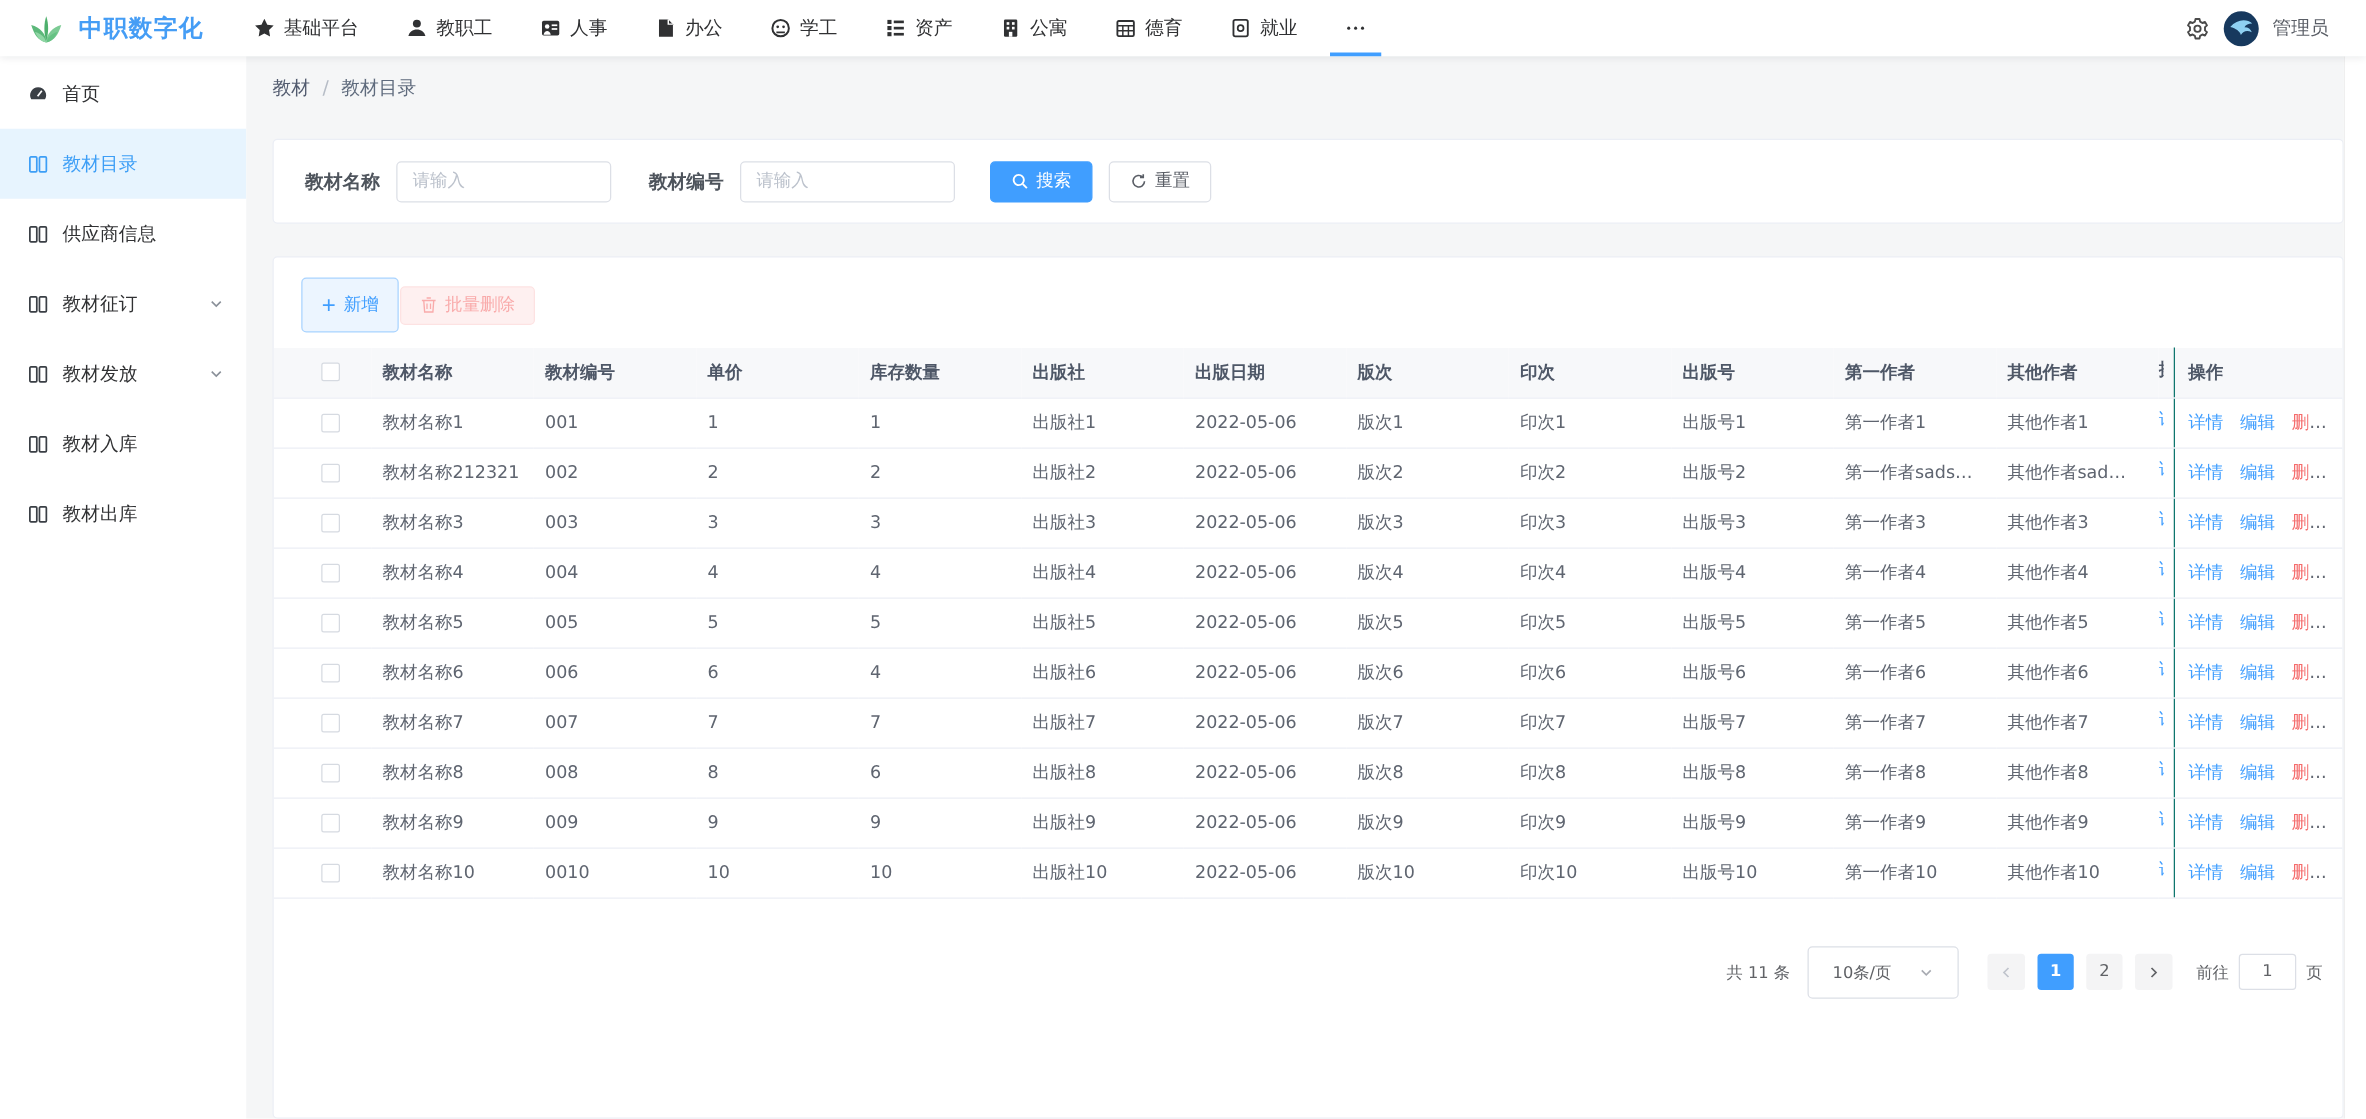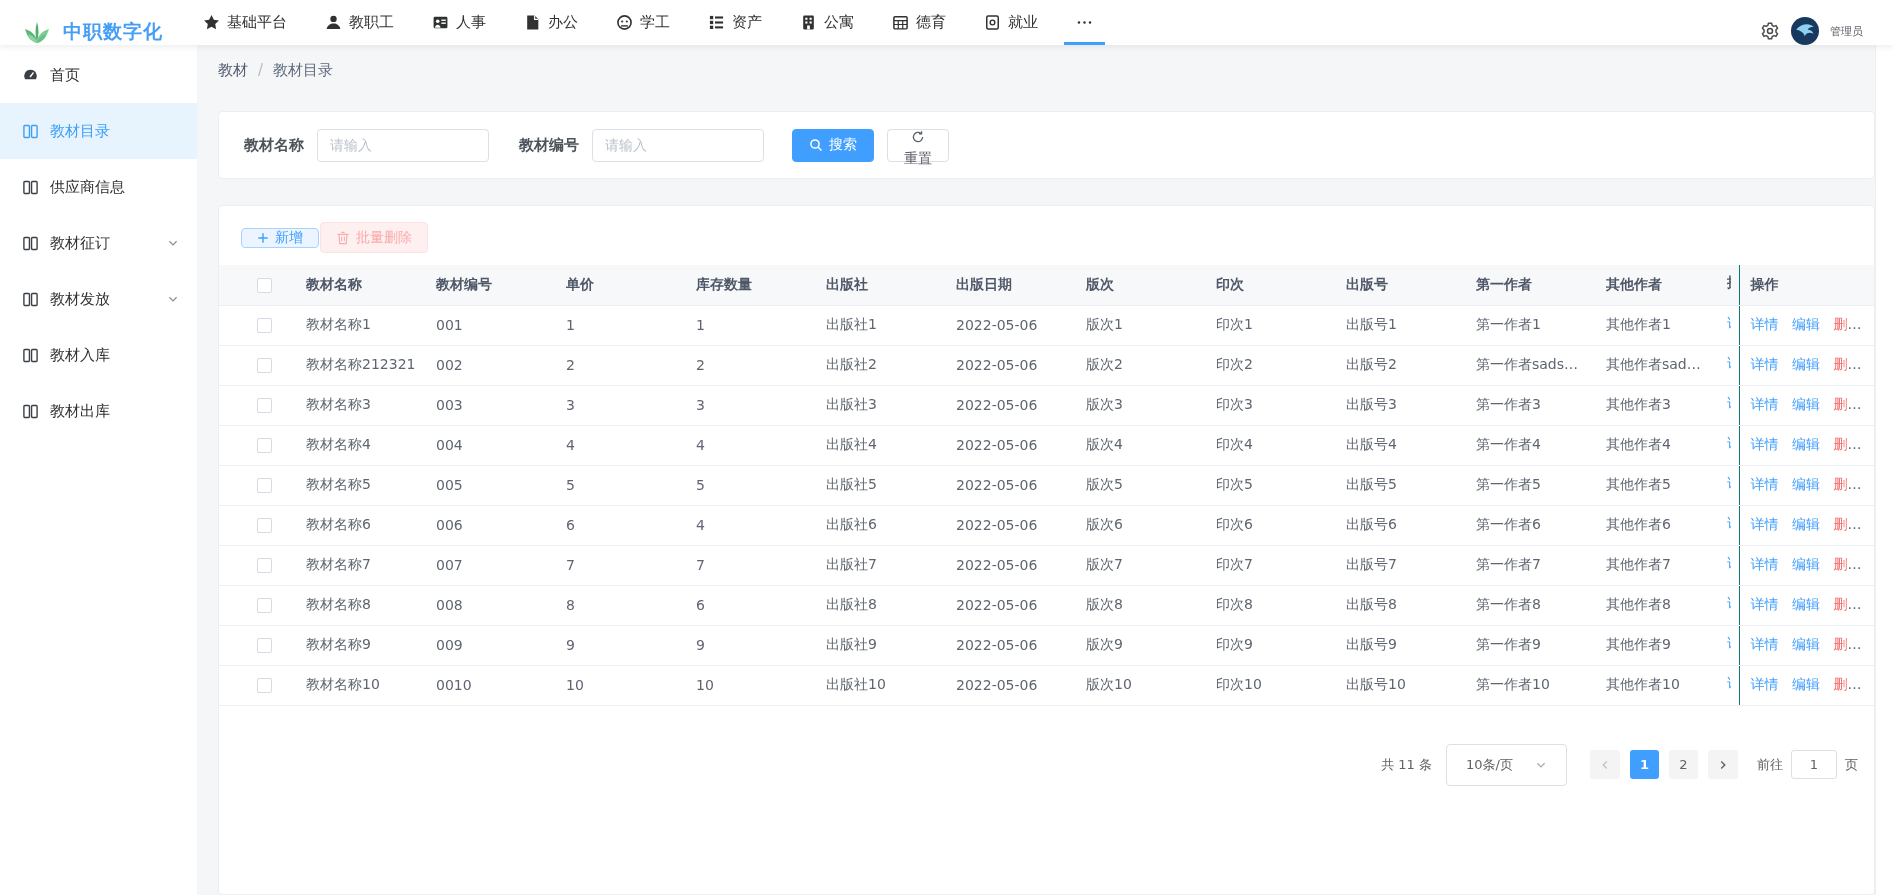--- a/index.html
+++ b/index.html
@@ -6,35 +6,35 @@
   html,body { width:1893px; height:895px; overflow:hidden; background:#fff;
     font-family:"DejaVu Sans","Liberation Sans",sans-serif; color:#303133; }
 
   .icon { display:inline-flex; }
   .icon svg { width:100%; height:100%; display:block; }
   .i16 { width:17px; height:17px; }
   .i14 { width:14px; height:14px; }
   .i12 { width:12px; height:12px; }
 
   
-  .topnav { height:45px; background:#fff; display:flex; align-items:flex-end;
+  .topnav { height:45px; background:#fff; display:flex; align-items:center;
     box-shadow:0 2px 6px rgba(0,21,41,.08); position:relative; z-index:20; }
   .logo { display:flex; align-items:center; gap:9px; padding:0 26px 0 20px; flex:none; }
   .logo-icon { width:34px; height:26px; }
   .logo-title { font-size:19px; font-weight:bold; color:#459df5; letter-spacing:1px; white-space:nowrap; }
   .nav-items { display:flex; align-items:center; height:100%; gap:10px; }
   .nav-item { display:flex; align-items:center; gap:7px; height:100%; padding:0 14px;
     font-size:15px; color:#303133; cursor:pointer; position:relative; white-space:nowrap; }
   .nav-item.active::after { content:""; position:absolute; left:2px; right:2px; bottom:0;
     height:3px; background:#409eff; }
   .topnav-right { margin-left:auto; display:flex; align-items:center; gap:11px; padding-right:30px; }
   .gear { width:20px; height:20px; color:#4a4a4a; cursor:pointer; }
   .avatar { width:28px; height:28px; border-radius:50%; background:#17395e; overflow:hidden;
     display:flex; align-items:center; justify-content:center; }
-  .admin-name { font-size:11px; color:#5a5e66; }
+  .admin-name { font-size:15px; color:#5a5e66; }
 
   
   .body { display:flex; height:850px; }
   .sidebar { width:197px; background:#fff; flex:none; padding-top:2px; }
   .menu-item { height:56px; display:flex; align-items:center; gap:11px; padding:0 18px 0 22px;
     font-size:15px; color:#303133; cursor:pointer; }
   .menu-item .icon { color:#3a3f45; }
   .menu-item.active { background:#e7f4fe; color:#3d9ef6; }
   .menu-item.active .icon { color:#3d9ef6; }
   .menu-item .chevron { margin-left:auto; color:#8a9099; }
@@ -56,26 +56,26 @@
   .field-label { font-size:15px; font-weight:bold; color:#4e545c; margin-right:13px; white-space:nowrap; }
   .text-input { width:172px; height:33px; border:1px solid #dcdfe6; border-radius:4px;
     padding:0 12px; font-size:14px; color:#606266; background:#fff; outline:none;
     font-family:inherit; }
   .text-input::placeholder { color:#bcc2cc; }
   .field-gap { width:30px; flex:none; }
   .btn { display:inline-flex; align-items:center; justify-content:space-between; gap:6px; height:33px;
     border-radius:4px; font-size:14px; cursor:pointer; border:1px solid transparent;
     padding:0 16px; white-space:nowrap; font-family:inherit; }
   .btn-primary { background:#409eff; border-color:#409eff; color:#fff; margin-left:28px; }
-  .btn-default { background:#fff; border-color:#dcdfe6; color:#5a5e66; margin-left:13px;flex-direction:column; }
+  .btn-default { background:#fff; border-color:#dcdfe6; color:#5a5e66; margin-left:13px; }
 
   
   .table-card { margin-top:26px; flex:1; padding-top:16px; overflow:hidden; }
   .toolbar { padding:0 22px; display:flex; align-items:center; }
-  .btn-add { height:20px; background:#ecf5ff; border-color:#a8d3ff; color:#409eff; padding:0 15px; }
+  .btn-add { height:44px; background:#ecf5ff; border-color:#a8d3ff; color:#409eff; padding:0 15px; }
   .btn-del { height:31px; background:#fef0f0; border-color:#fde2e2; color:#f9abab;
     padding:0 15px; margin-left:1px; cursor:not-allowed; }
 
   table { width:100%; border-collapse:collapse; table-layout:fixed; margin-top:12px;
     font-size:14px; color:#5f6570; }
   th, td { height:40px; text-align:left; padding:0 6px 0 9px; white-space:nowrap;
     overflow:hidden; text-overflow:ellipsis; }
   th { background:#f7f8fa; color:#4e5767; font-weight:bold; border-bottom:1px solid #ebeef5; }
   td { border-bottom:1px solid #ebeef5; }
   .cell-check { padding-left:38px; }

